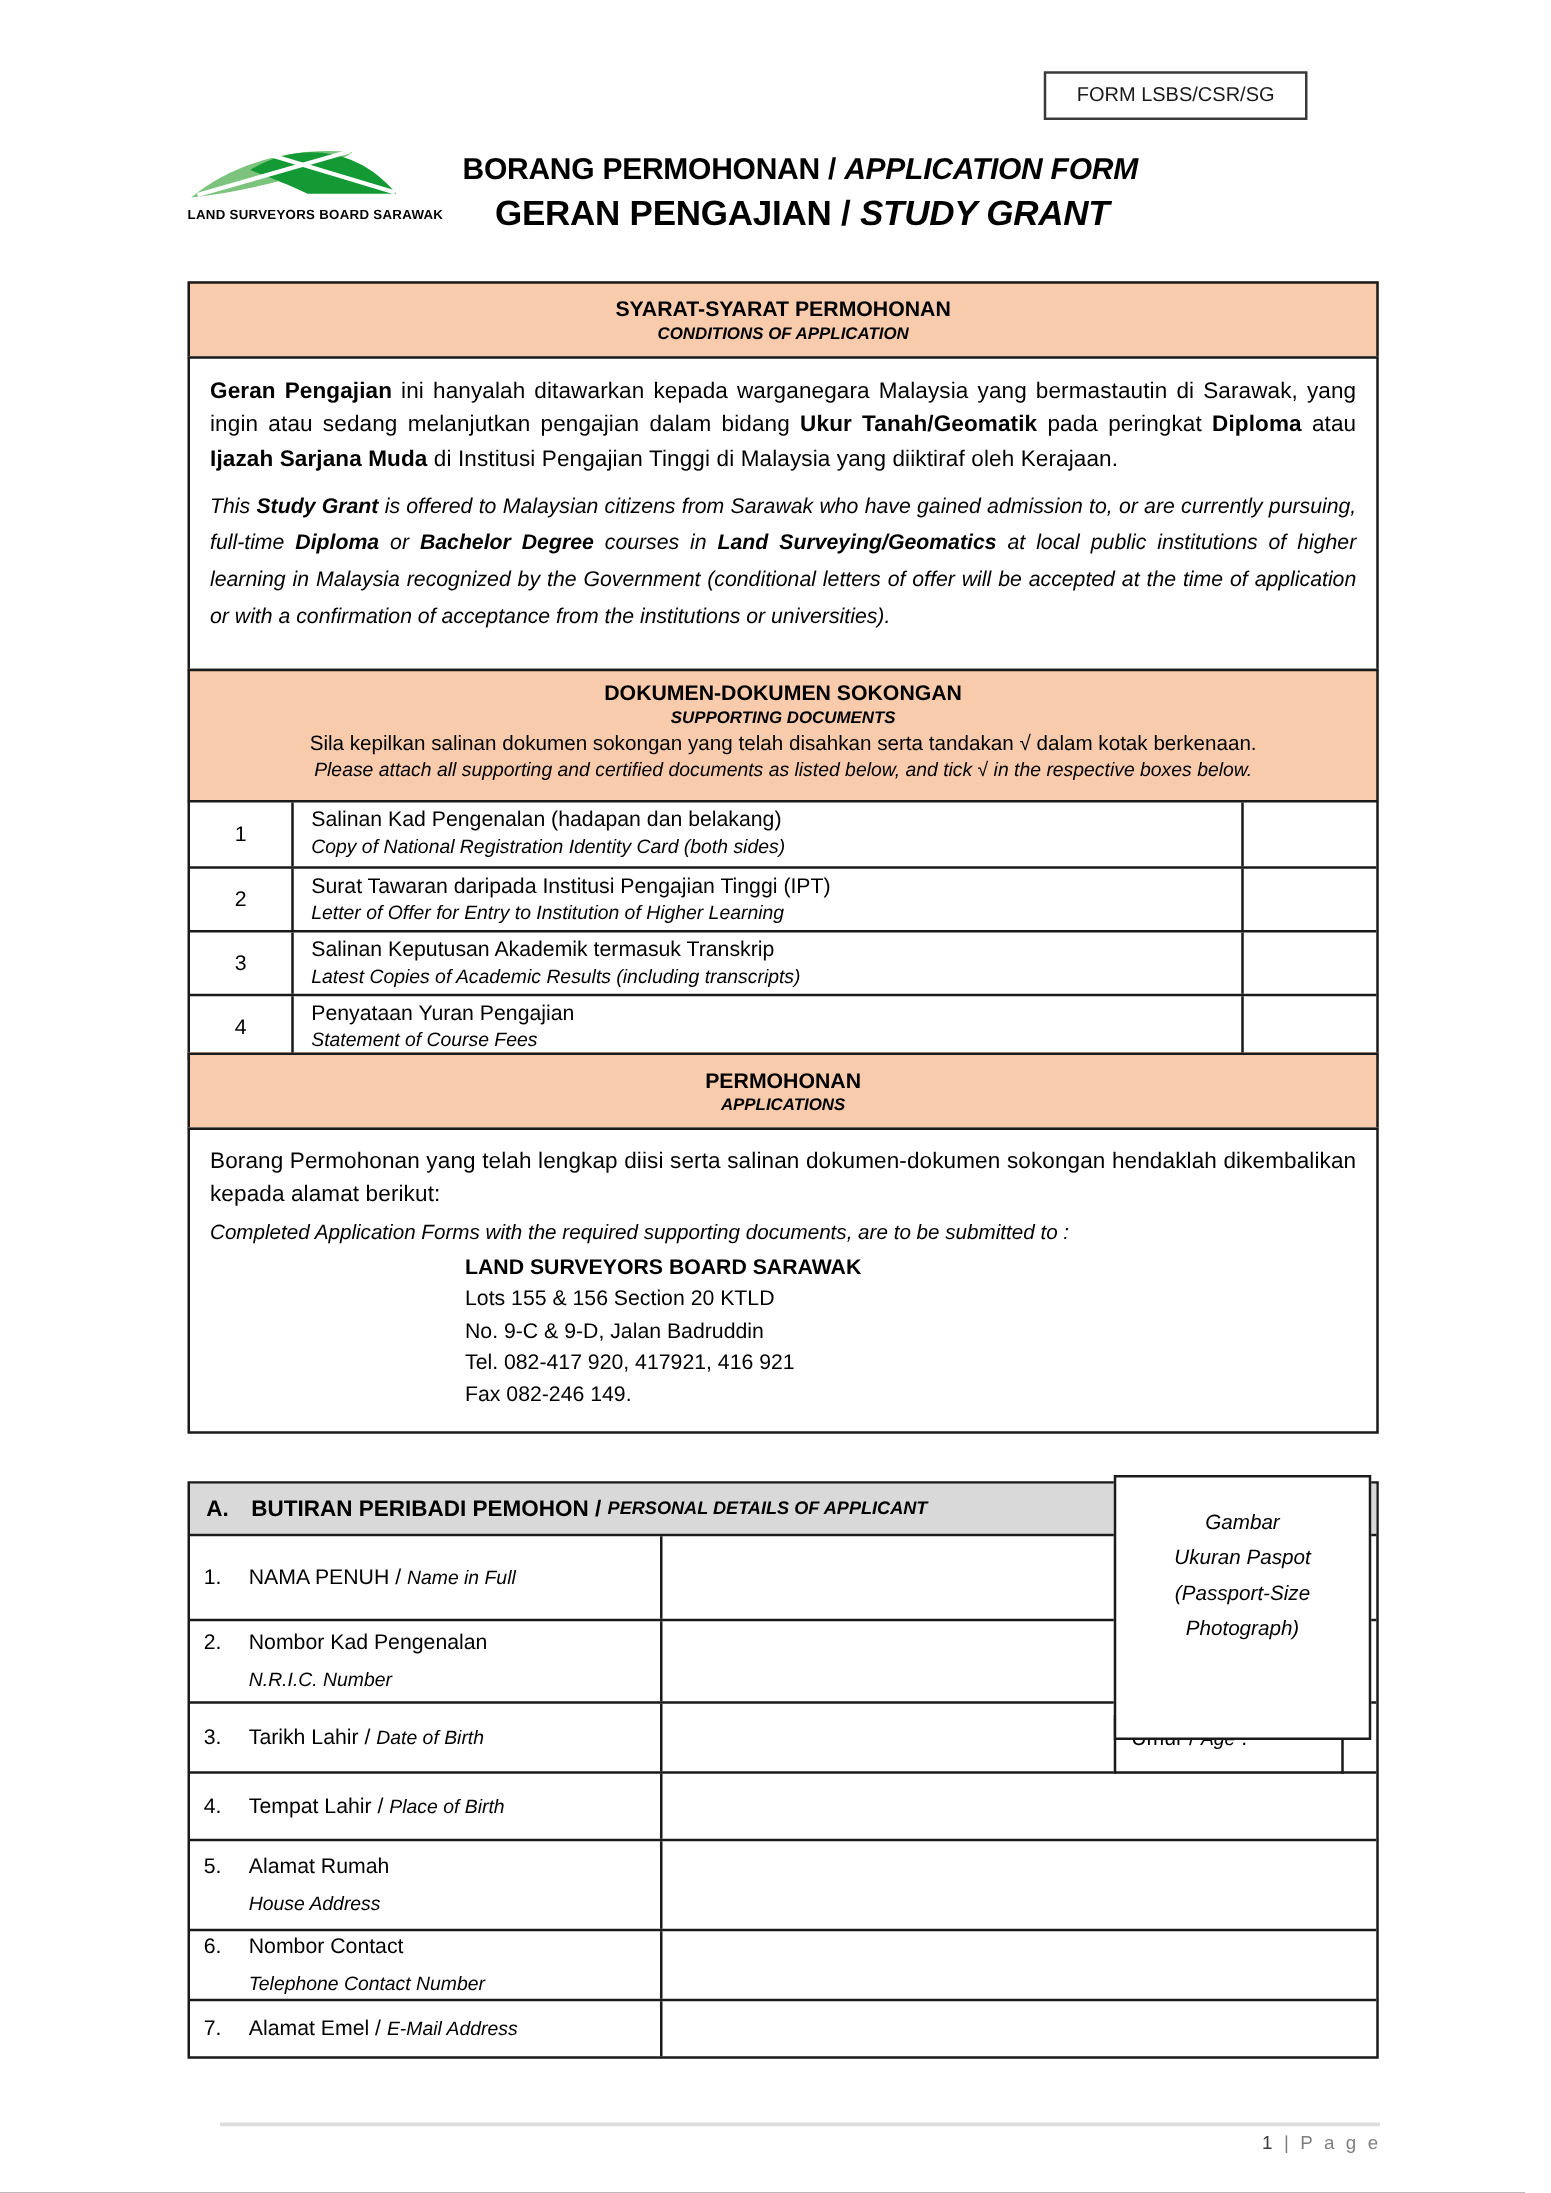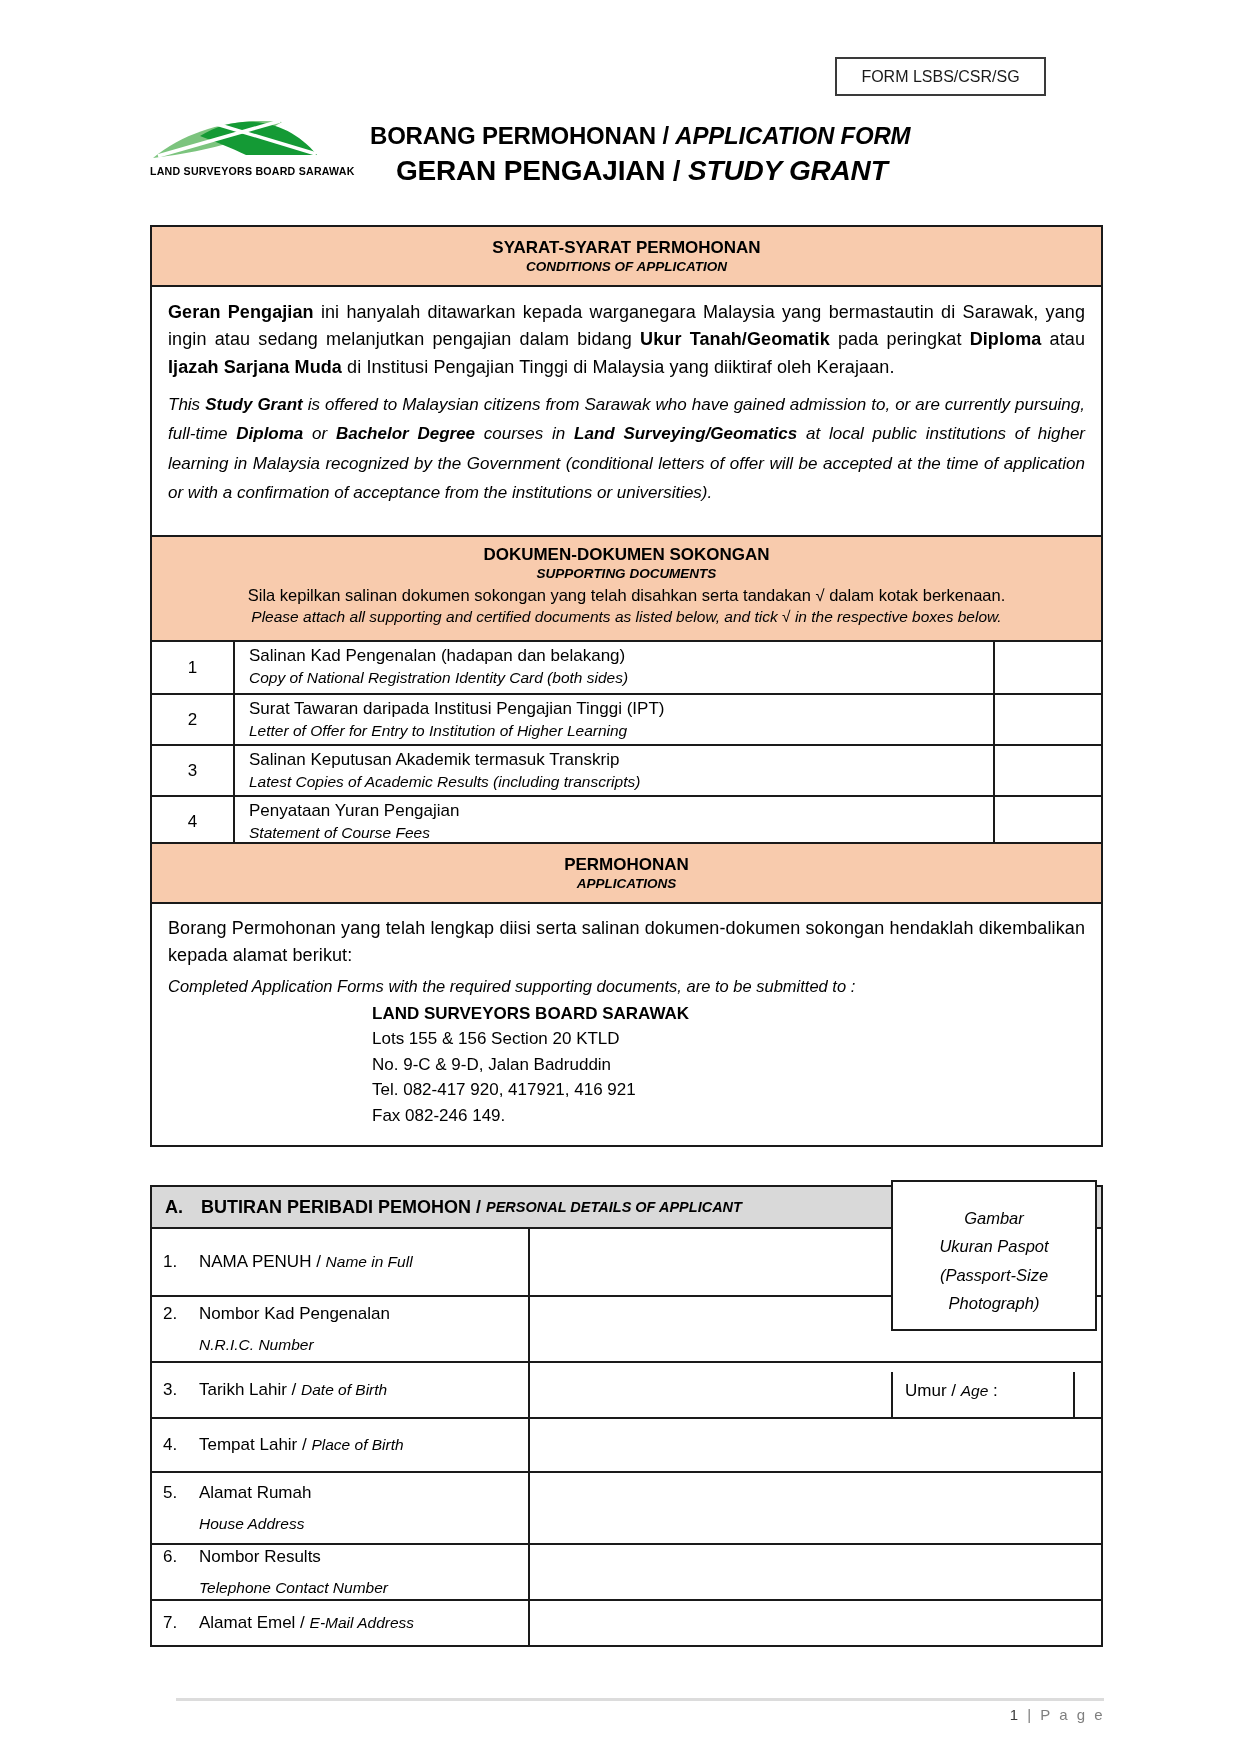--- a/index.html
+++ b/index.html
@@ -64,21 +64,21 @@
            align-items:center;padding-left:11px;}
   .f-wrap{display:flex;width:100%;}
   .f-no{width:36px;font-size:17px;line-height:1.35;}
   .f-lab{flex:1;padding-right:6px;}
   .f-my{font-size:17px;line-height:1.35;}
   .f-en{font-size:15.5px;font-style:italic;}
   .f-sep{white-space:pre;font-size:17px;}
   .stacked .f-en{display:block;margin-top:10px;line-height:1.2;}
   .f-input{flex:1;}
 
-  .photo-box{position:absolute;left:891px;top:1180px;width:206px;height:151px;background:#fff;
+  .photo-box{position:absolute;left:891px;top:1180px;width:206px;height:212px;background:#fff;
     border:2px solid #1a1a1a;box-sizing:border-box;z-index:6;display:flex;flex-direction:column;
     align-items:center;padding-top:22px;font-style:italic;font-size:16.5px;line-height:1.72;text-align:center;}
   .umur-cell{position:absolute;left:891px;top:1372px;width:184px;height:47px;background:#fff;
     border:2px solid #1a1a1a;border-top:none;box-sizing:border-box;z-index:5;
     padding:9px 0 0 12px;font-size:17px;}
 
   
   .footer-line{position:absolute;left:176px;top:1698px;width:928px;height:3px;background:#DCDCDC;}
   .page-num{position:absolute;top:1706px;left:985px;width:120px;text-align:right;font-size:15px;
             color:#7f7f7f;letter-spacing:2.5px;}
@@ -239,21 +239,21 @@
               <span class="f-no">5.</span>
               <div class="f-lab"><span class="f-my">Alamat Rumah</span><span class="f-en">House Address</span></div>
             </div>
           </div>
           <div class="f-input"></div>
         </div>
         <div class="f-row stacked" style="height: 56px;">
           <div class="f-label">
             <div class="f-wrap">
               <span class="f-no">6.</span>
-              <div class="f-lab"><span class="f-my">Nombor Results</span><span class="f-en">Telephone Contact Number</span></div>
+              <div class="f-lab"><span class="f-my">Nombor Contact</span><span class="f-en">Telephone Contact Number</span></div>
             </div>
           </div>
           <div class="f-input"></div>
         </div>
         <div class="f-row inline" style="height: 46px;">
           <div class="f-label">
             <div class="f-wrap">
               <span class="f-no">7.</span>
               <div class="f-lab"><span class="f-my">Alamat Emel</span><span class="f-sep"> / </span><span class="f-en">E-Mail Address</span></div>
             </div>

